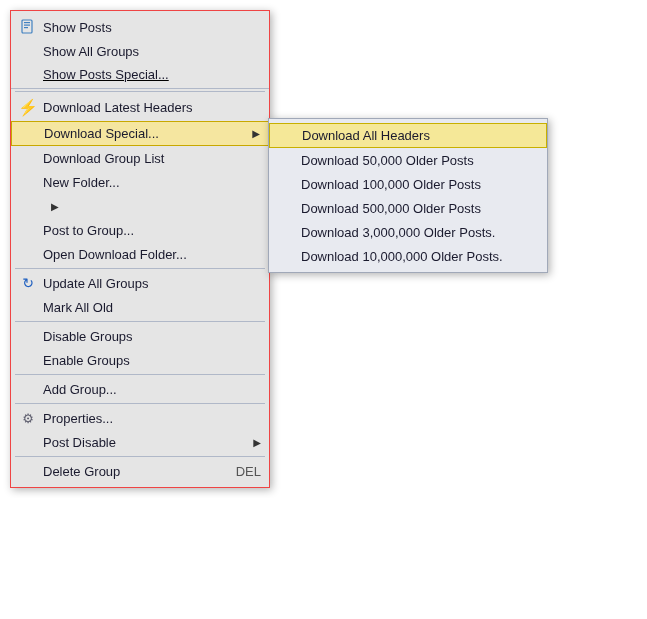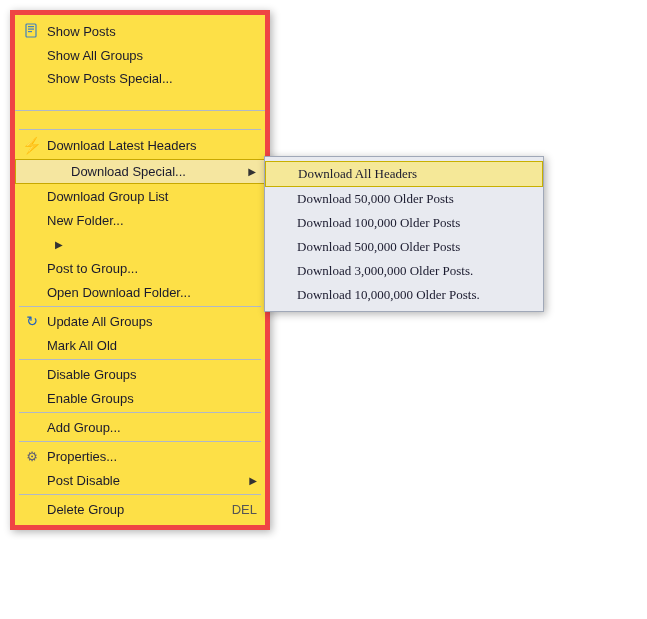--- a/index.html
+++ b/index.html
@@ -17,22 +17,22 @@
       padding: 10px;
     }
 
     .menu-container {
       display: flex;
       align-items: flex-start;
       position: relative;
     }
 
     .context-menu {
-      background: #fde047;
-      border: 5px solid #ef4444;
+      background: #e5e5e5;
+      border: 1px solid #ef4444;
       box-shadow: 2px 2px 8px rgba(0,0,0,0.3);
       min-width: 260px;
       padding: 4px 0;
       position: relative;
       z-index: 10;
     }
 
     .menu-item {
       display: flex;
       align-items: center;
@@ -43,22 +43,23 @@
       white-space: nowrap;
     }
 
     .menu-item.highlighted {
       background: #f5e6a0;
       border: 1px solid #c8a800;
     }
 
     .menu-item.separator-after {
       border-bottom: 1px solid #b0b8c8;
-      margin-bottom: 18px;
-      padding-bottom: 24px;
+      margin-bottom: 2px;
+      padding-bottom: 6px;
+      text-decoration: underline;
     }
 
     .menu-item .icon-area {
       width: 22px;
       display: flex;
       align-items: center;
       justify-content: center;
       flex-shrink: 0;
       margin-right: 4px;
     }
@@ -89,21 +90,20 @@
     .submenu {
       position: absolute;
       left: 100%;
       top: -4px;
       background: #e8eaf0;
       border: 1px solid #a0a8b8;
       box-shadow: 2px 2px 8px rgba(0,0,0,0.3);
       min-width: 280px;
       padding: 4px 0;
       z-index: 20;
-      font-family: Liberation Serif, serif;
     }
 
     .submenu-wrapper {
       position: relative;
     }
 
     .submenu .menu-item.active-item {
       background: #f5e898;
       border: 1px solid #c8b000;
     }
@@ -138,21 +138,21 @@
 
     <div class="menu-divider"></div>
 
     <div class="menu-item">
       <span class="icon-area">
         <span style="color:#d04000; font-weight:bold; font-size:16px;">⚡</span>
       </span>
       <span class="label">Download Latest Headers</span>
     </div>
 
-    <div class="menu-item highlighted submenu-wrapper" style="position:relative;gap:23px;">
+    <div class="menu-item highlighted submenu-wrapper" style="position:relative;">
       <span class="icon-area"></span>
       <span class="label">Download Special...</span>
       <span class="arrow">▶</span>
 
       <div class="submenu">
         <div class="menu-item active-item">
           <span class="icon-area"></span>
           <span class="label">Download All Headers</span>
         </div>
         <div class="menu-item">

